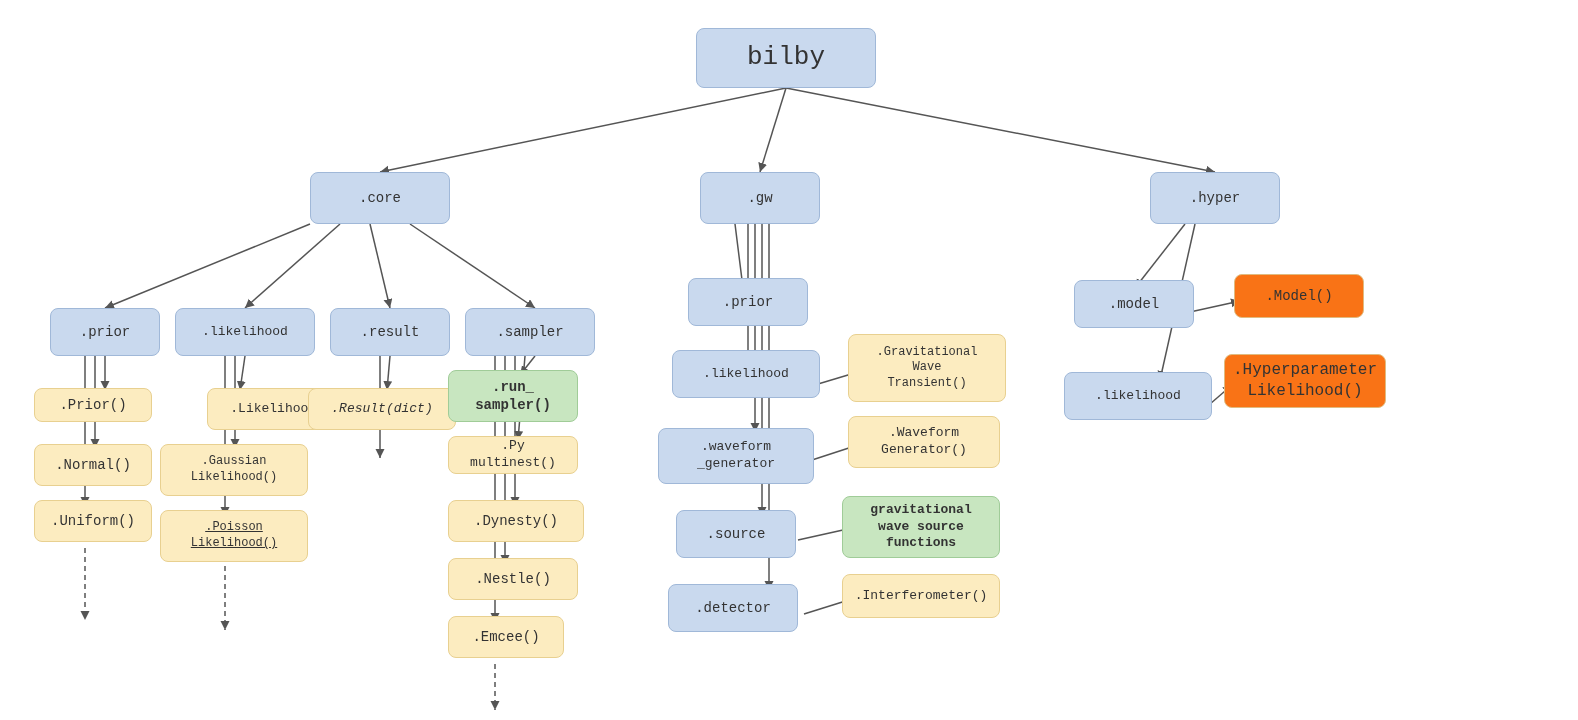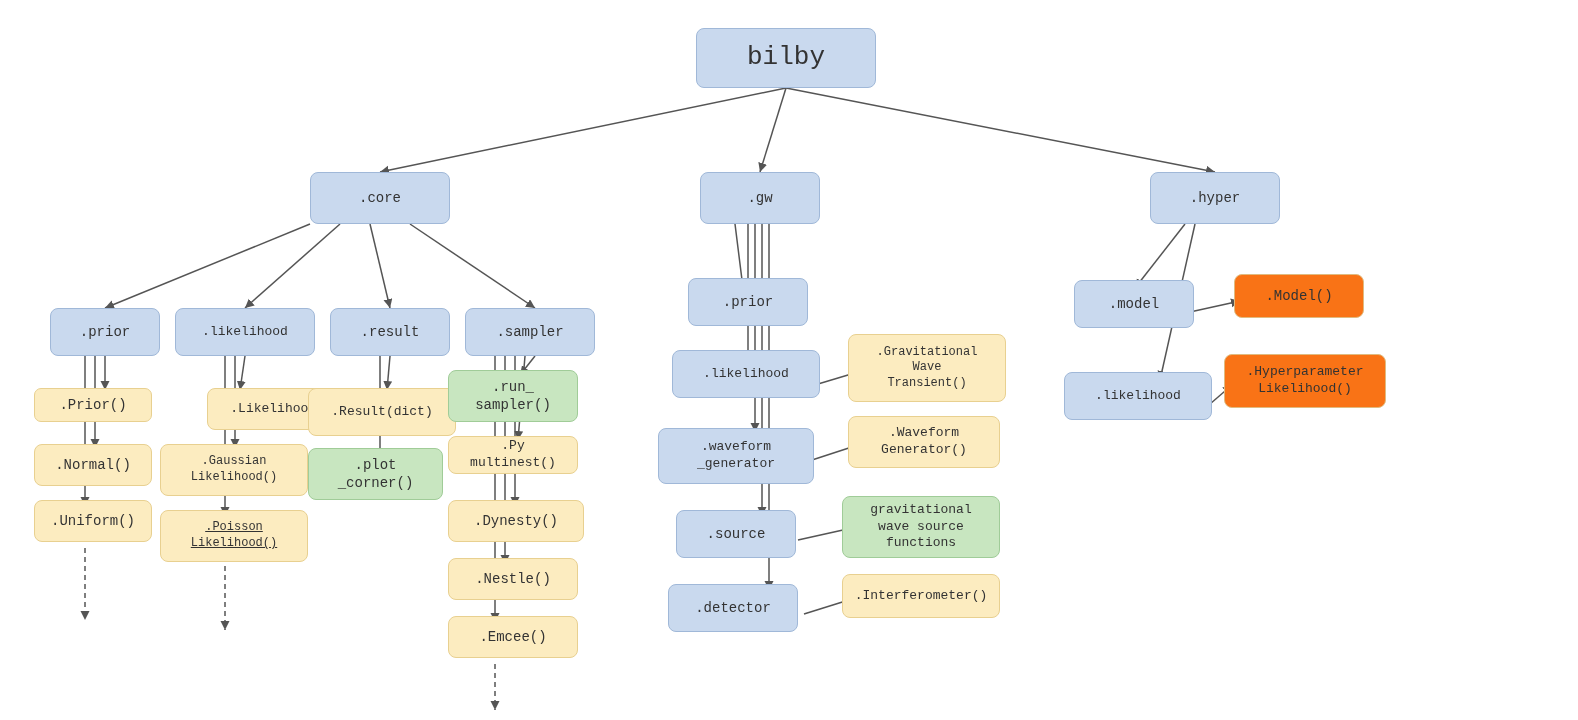--- a/index.html
+++ b/index.html
@@ -34,20 +34,21 @@
     }
     .yellow {
       background: #fcecc0;
       border: 1px solid #e8d090;
       color: #333;
     }
     .green {
       background: #c8e6c0;
       border: 1px solid #a0cc98;
       color: #333;
+      font-weight: bold;
     }
     .orange {
       background: #f97316;
       border: 1px solid #e0bb80;
       color: #333;
     }
     svg.lines {
       position: absolute;
       top: 0;
       left: 0;
@@ -194,21 +195,21 @@
     <span>.detector</span>
   </div>
 
   <div class="node blue" style="left:1074px;top:280px;width:120px;height:48px;">
     <span>.model</span>
   </div>
   <div class="node blue" style="left:1064px;top:372px;width:148px;height:48px;font-size:13px;">
     <span>.likelihood</span>
   </div>
 
-  <div class="node yellow" style="left:34px;top:388px;width:118px;height:34px;border-radius:7px;">
+  <div class="node yellow" style="left:34px;top:388px;width:118px;height:34px;">
     <span>.Prior()</span>
   </div>
   <div class="node yellow" style="left:34px;top:444px;width:118px;height:42px;">
     <span>.Normal()</span>
   </div>
   <div class="node yellow" style="left:34px;top:500px;width:118px;height:42px;">
     <span>.Uniform()</span>
   </div>
 
   <div class="node yellow" style="left:160px;top:388px;width:148px;height:42px;font-size:13px;margin-left:47px;">
@@ -216,43 +217,39 @@
   </div>
   <div class="node yellow" style="left:160px;top:444px;width:148px;height:52px;font-size:12px;white-space:pre-line;">
     <span>.Gaussian
 Likelihood()</span>
   </div>
   <div class="node yellow" style="left:160px;top:510px;width:148px;height:52px;font-size:12px;white-space:pre-line;text-decoration:underline;">
     <span>.Poisson
 Likelihood()</span>
   </div>
 
-  <div class="node yellow" style="left:308px;top:388px;width:148px;height:48px;font-size:13px;">
+  <div class="node yellow" style="left:308px;top:388px;width:148px;height:42px;font-size:13px;font-style:italic;">
     <span>.Result(dict)</span>
-  </div>
-  <div class="node green" style="left:308px;top:448px;width:135px;height:52px;white-space:pre-line;">
-    <span>.plot
-_corner()</span>
   </div>
 
   <div class="node green" style="left:448px;top:370px;width:130px;height:52px;white-space:pre-line;">
     <span>.run_
 sampler()</span>
   </div>
   <div class="node yellow" style="left:448px;top:436px;width:130px;height:38px;font-size:13px;white-space:pre-line;">
     <span>.Py
 multinest()</span>
   </div>
   <div class="node yellow" style="left:448px;top:500px;width:136px;height:42px;">
     <span>.Dynesty()</span>
   </div>
   <div class="node yellow" style="left:448px;top:558px;width:130px;height:42px;">
     <span>.Nestle()</span>
   </div>
-  <div class="node yellow" style="left:448px;top:616px;width:130px;height:42px;">
+  <div class="node yellow" style="left:448px;top:616px;width:116px;height:42px;">
     <span>.Emcee()</span>
   </div>
 
   <div class="node yellow" style="left:848px;top:334px;width:158px;height:68px;font-size:12px;white-space:pre-line;font-family:Liberation Mono, monospace;">
     <span>.Gravitational
 Wave
 Transient()</span>
   </div>
   <div class="node yellow" style="left:848px;top:416px;width:152px;height:52px;font-size:13px;white-space:pre-line;">
     <span>.Waveform
@@ -263,17 +260,17 @@
 wave source
 functions</span>
   </div>
   <div class="node yellow" style="left:842px;top:574px;width:158px;height:44px;font-size:13px;">
     <span>.Interferometer()</span>
   </div>
 
   <div class="node orange" style="left:1234px;top:274px;width:130px;height:44px;">
     <span>.Model()</span>
   </div>
-  <div class="node orange" style="left:1224px;top:354px;width:162px;height:54px;font-size:13px;white-space:pre-line;">
+  <div class="node orange" style="left:1224px;top:354px;width:162px;height:54px;font-size:16px;white-space:pre-line;">
     <span>.Hyperparameter
 Likelihood()</span>
   </div>
 </div>
 
 </body></html>

